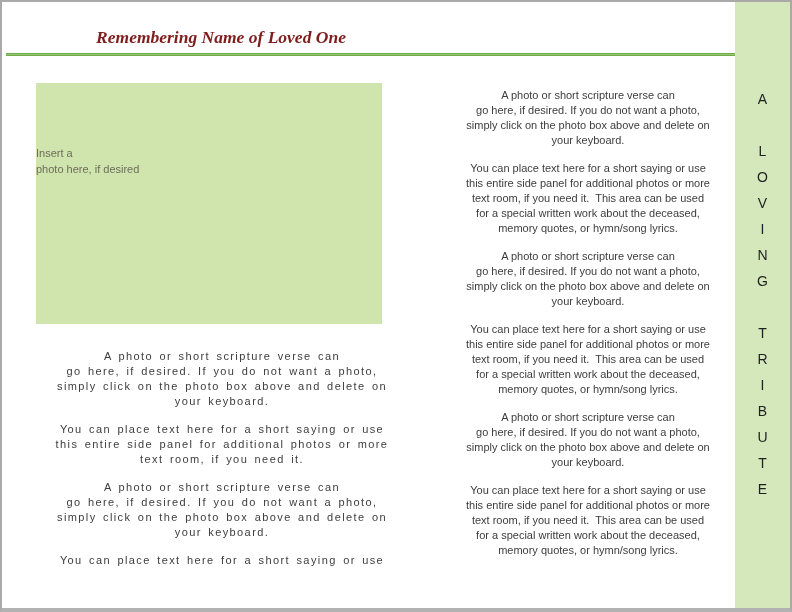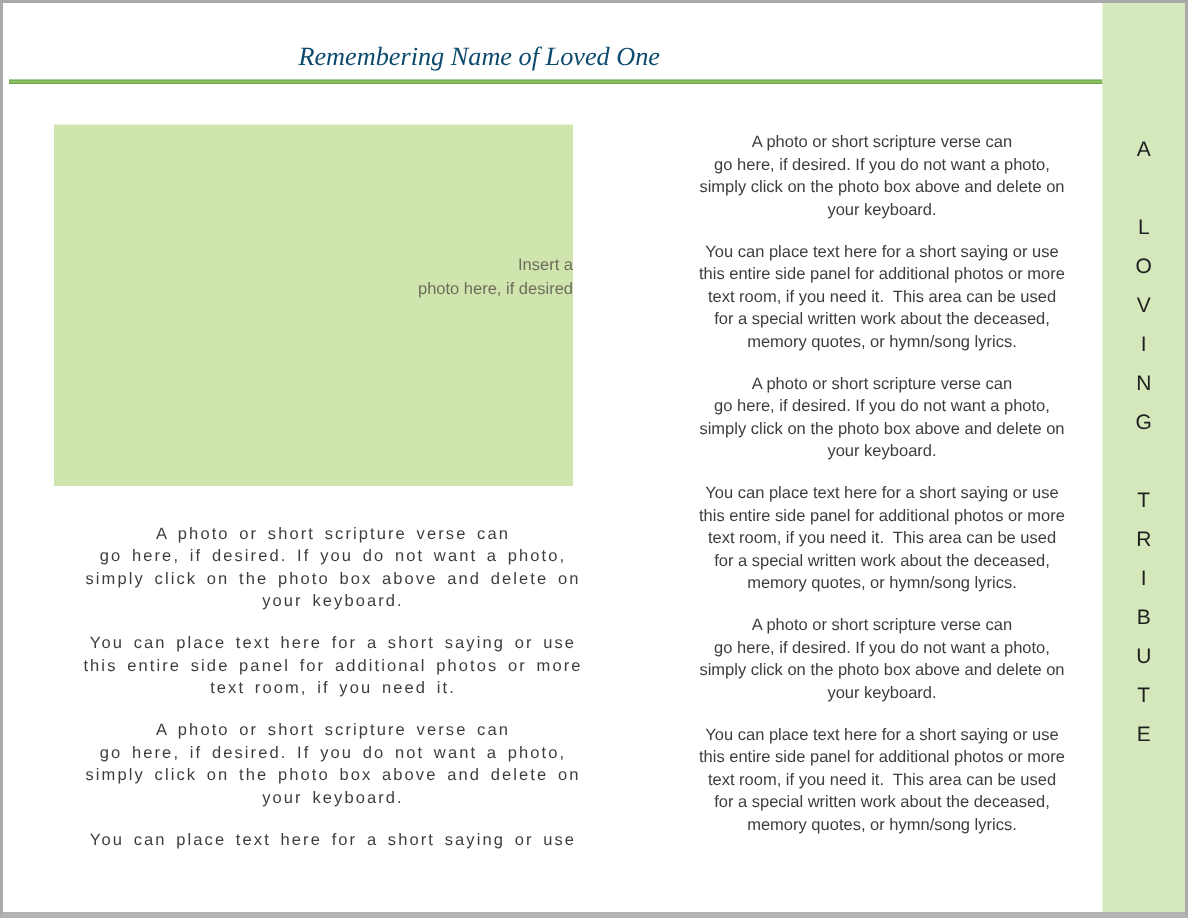--- a/index.html
+++ b/index.html
@@ -13,42 +13,42 @@
     border: 2px solid #a9a9a9;
     border-bottom-width: 4px;
     border-bottom-color: #b2b2b2;
     overflow: hidden;
   }
 
   
   .header-left, .header-right {
     position: absolute; top: 25px;
     font-family: "Liberation Serif", serif;
-    font-style: italic; font-weight: normal;
-    font-size: 17.5px; color: #0c4a6e;
-    text-align: right; white-space: nowrap;
+    font-style: italic; font-weight: bold;
+    font-size: 17.5px; color: #7f1d1d;
+    text-align: center; white-space: nowrap;
   }
   .header-left  { left: 0px;   width: 438px; }
   .header-right { left: 438px; width: 294px; }
 
   
   .green-rule {
     position: absolute; top: 51px; left: 4px; width: 729px; height: 3px;
     background: linear-gradient(to bottom, #5f9c35, #96c66e, #5f9c35);
   }
 
   
   .photo-box {
     position: absolute; left: 34px; top: 81px;
     width: 346px; height: 241px;
     background: #cfe5ad;
   }
   .photo-hint {
-    padding-top: 86px;
-    text-align: right;
+    padding-top: 62px;
+    text-align: left;
     font-size: 11px; line-height: 16px;
     color: #6e6c5c;
     white-space: pre-wrap;
   }
 
   
   .left-text {
     position: absolute; left: 16px; top: 347px; width: 408px;
     text-align: center;
     font-size: 11px; line-height: 15px;

